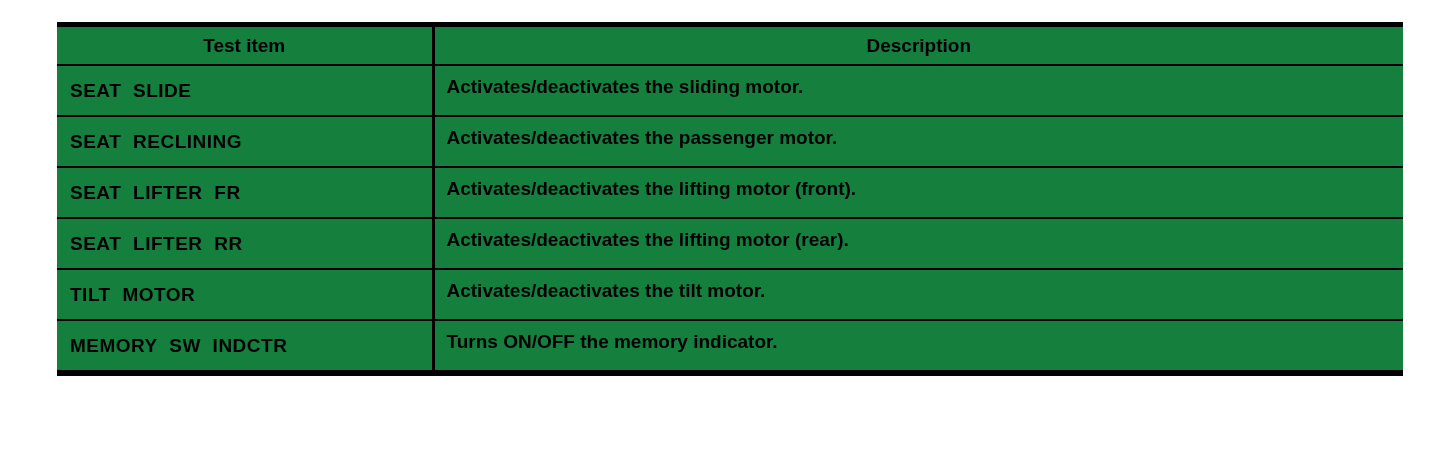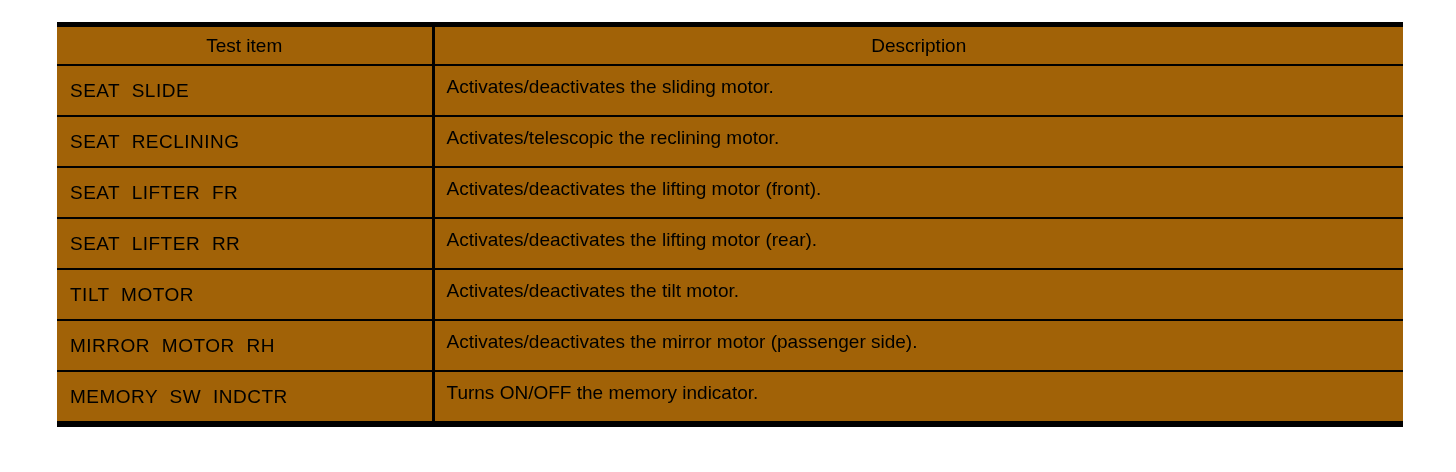--- a/index.html
+++ b/index.html
@@ -25,23 +25,23 @@
     border-right: none;
   }
   .doc-table col.col-test-item { width: 376px; }
   .doc-table col.col-description { width: 970px; }
 
   .doc-table th, .doc-table td {
     border-top: 2px solid #000000;
     border-bottom: 2px solid #000000;
     border-left: none;
     border-right: none;
-    background: #a16207;
+    background: #15803d;
     font-size: 19px;
-    font-weight: 400;
+    font-weight: 700;
     vertical-align: middle;
     white-space: nowrap;
     overflow: hidden;
   }
   
   .doc-table th:first-child, .doc-table td:first-child {
     border-right: 3px solid #000000;
   }
 
   .doc-table thead th {
@@ -77,43 +77,39 @@
     </tr>
   </thead>
   <tbody>
   <tr>
     <td class="cell-test-item">SEAT SLIDE</td>
     <td class="cell-description">Activates/deactivates the sliding motor.</td>
   </tr>
 
   <tr>
     <td class="cell-test-item">SEAT RECLINING</td>
-    <td class="cell-description">Activates/telescopic the reclining motor.</td>
+    <td class="cell-description">Activates/deactivates the passenger motor.</td>
   </tr>
 
   <tr>
     <td class="cell-test-item">SEAT LIFTER FR</td>
     <td class="cell-description">Activates/deactivates the lifting motor (front).</td>
   </tr>
 
   <tr>
     <td class="cell-test-item">SEAT LIFTER RR</td>
     <td class="cell-description">Activates/deactivates the lifting motor (rear).</td>
   </tr>
 
   <tr>
     <td class="cell-test-item">TILT MOTOR</td>
     <td class="cell-description">Activates/deactivates the tilt motor.</td>
   </tr>
 
 
-  <tr>
-    <td class="cell-test-item">MIRROR MOTOR RH</td>
-    <td class="cell-description">Activates/deactivates the mirror motor (passenger side).</td>
-  </tr>
 
 
   <tr>
     <td class="cell-test-item">MEMORY SW INDCTR</td>
     <td class="cell-description">Turns ON/OFF the memory indicator.</td>
   </tr>
 </tbody>
 </table>
 
 </body></html>

